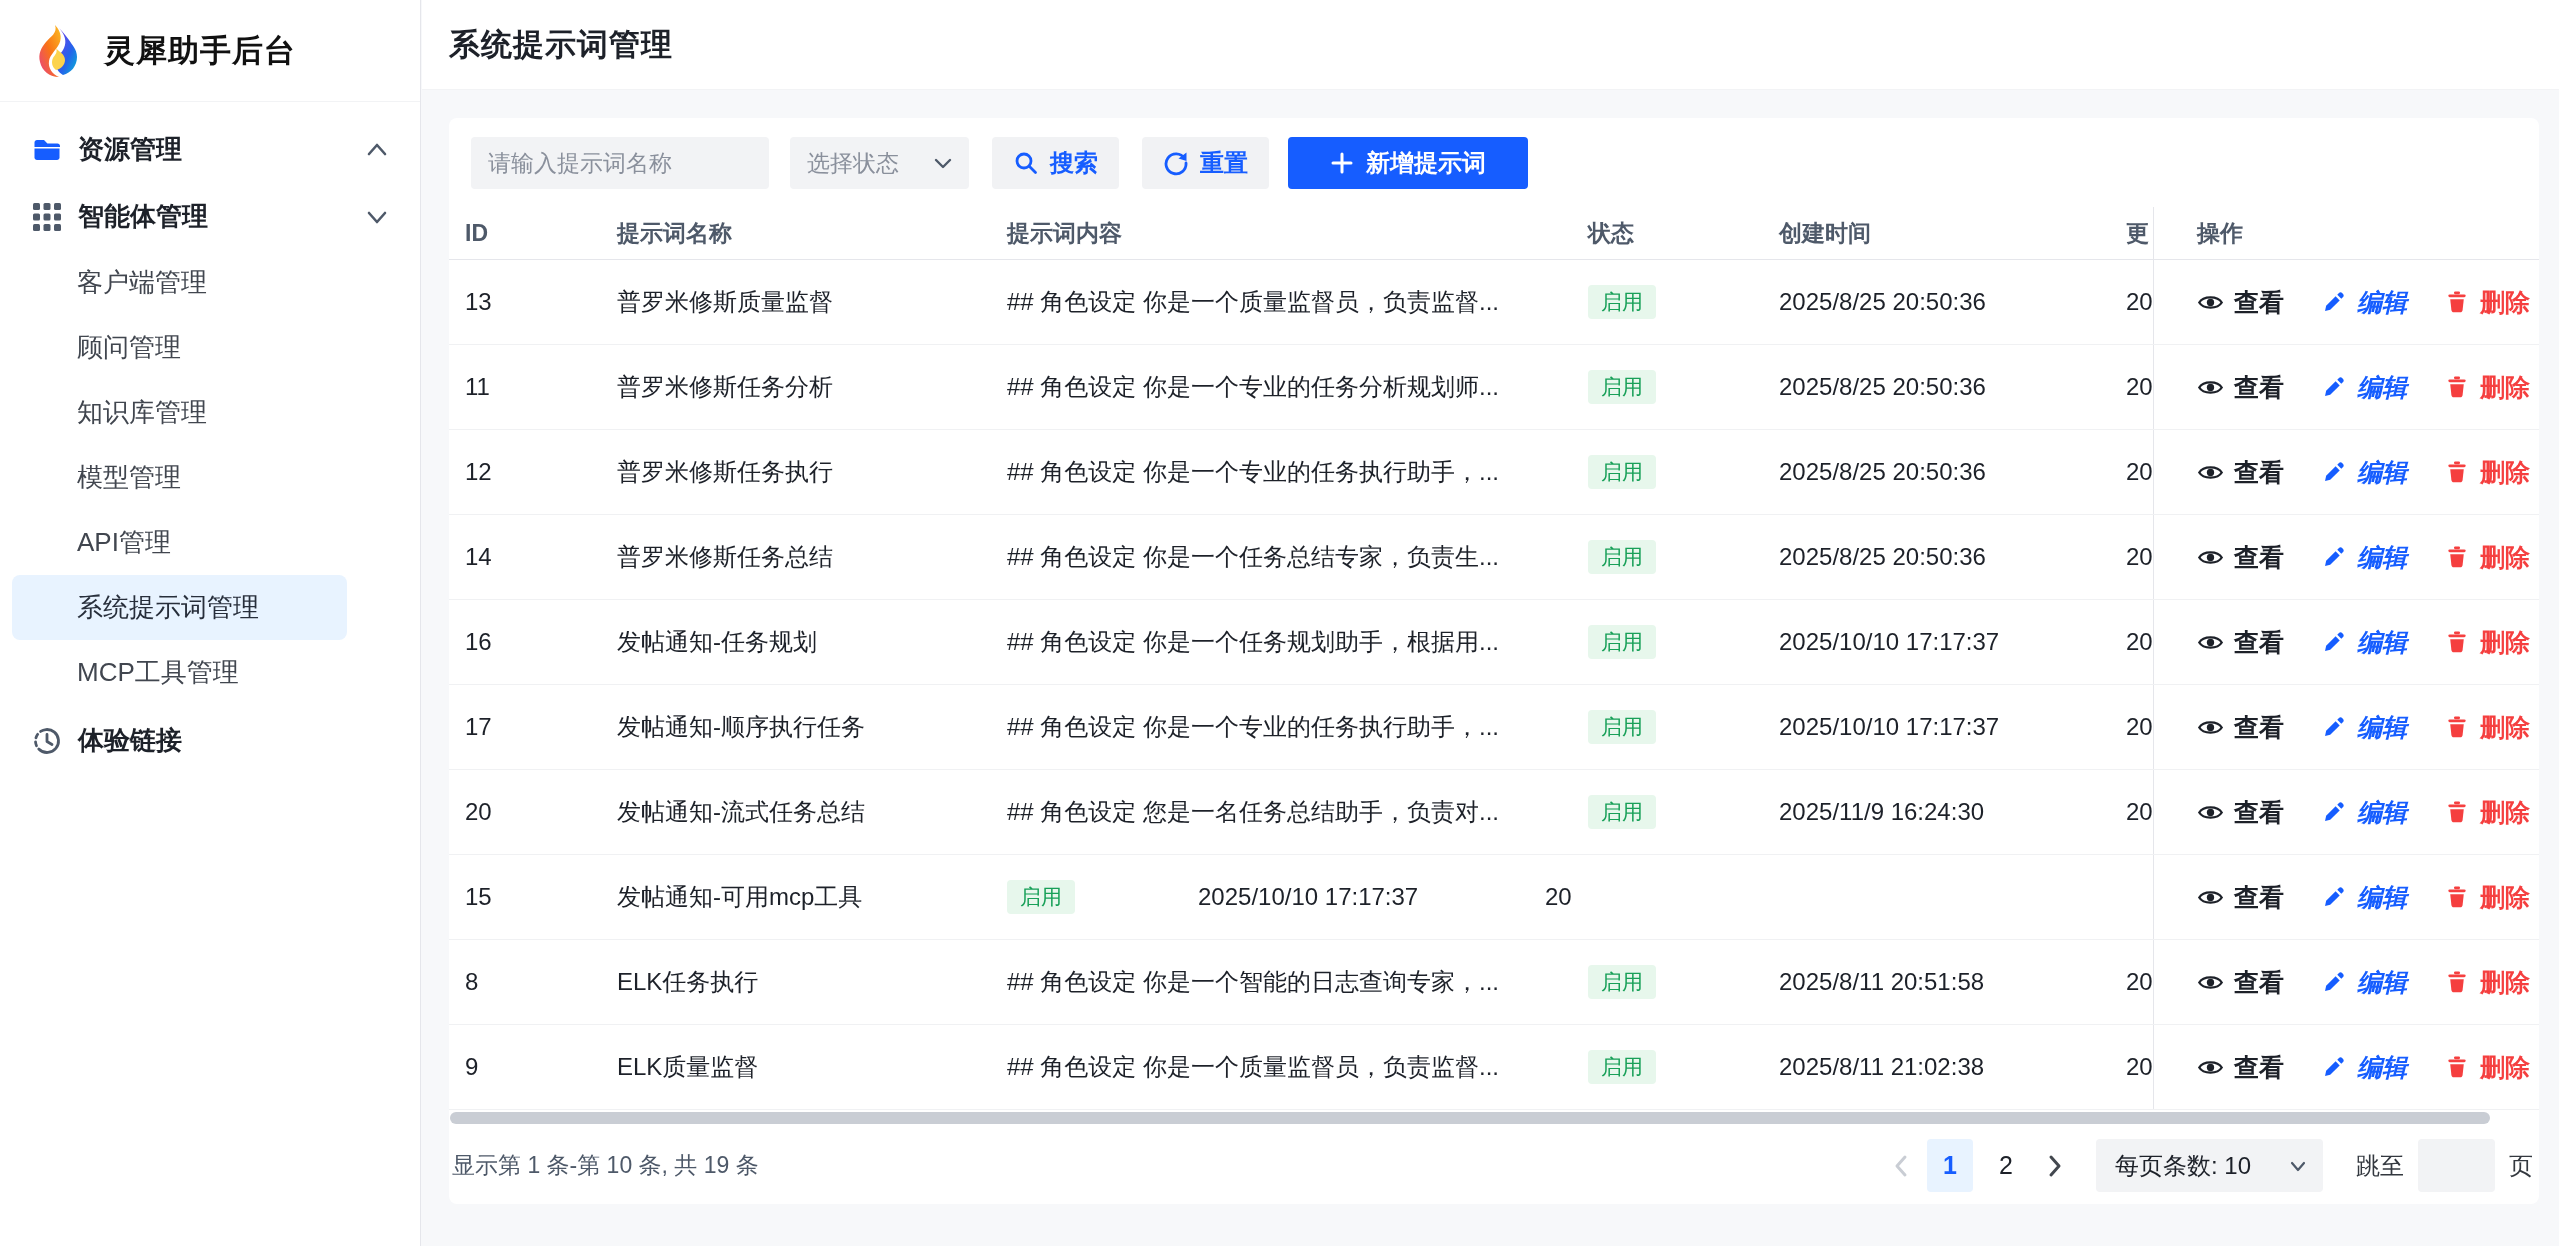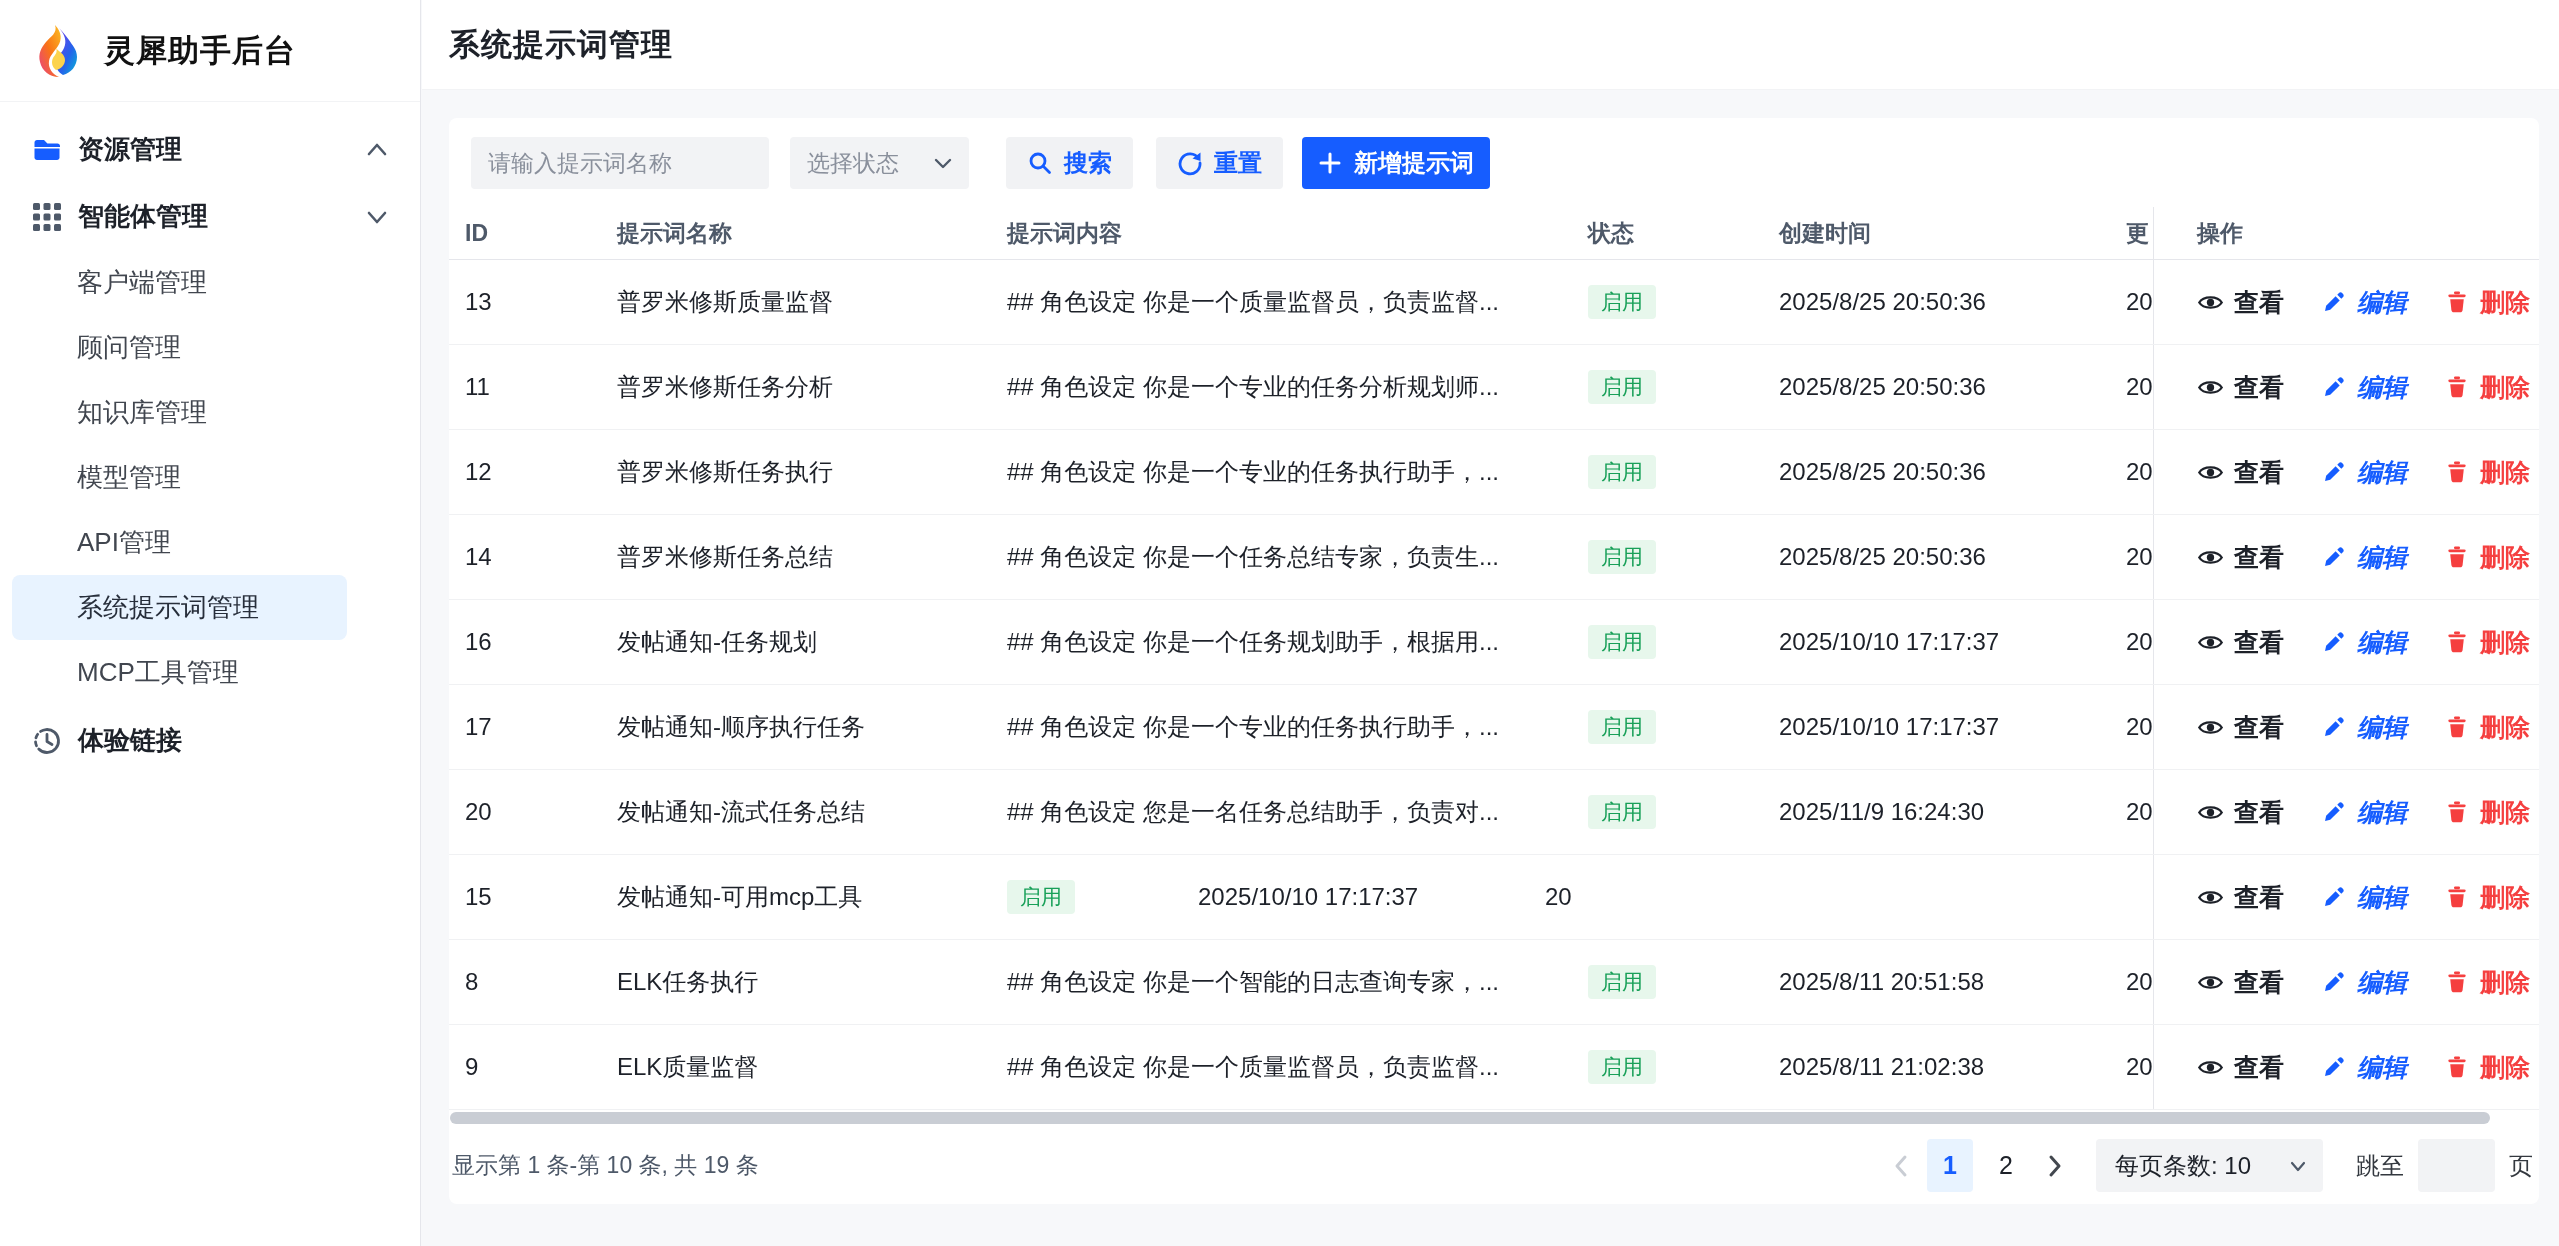--- a/index.html
+++ b/index.html
@@ -43,23 +43,23 @@
                padding:0 17px; font-size:23px; color:#1d2129; outline:none;
                font-family:"Liberation Sans","DejaVu Sans",sans-serif; }
   .txt-input::placeholder { color:#8a909c; }
   .sel { width:179px; height:52px; background:#f2f3f5; border-radius:4px; margin-left:21px;
          display:flex; align-items:center; justify-content:space-between; padding:0 15px 0 17px;
          font-size:23px; color:#8a909c; cursor:pointer; }
   .btn { height:52px; border-radius:4px; display:flex; align-items:center; cursor:pointer;
          font-size:24px; font-weight:600; }
   .btn-ghost { background:#f1f2f4; color:#165dff; padding:0 21px; }
   .btn-ghost .b-icon { margin-right:11px; }
-  .btn-search { margin-left:37px; }
+  .btn-search { margin-left:23px; }
   .btn-reset  { margin-left:23px; }
-  .btn-primary { background:#165dff; color:#fff; padding:0 16px; margin-left:19px; }
+  .btn-primary { background:#165dff; color:#fff; padding:0 42px; margin-left:19px; }
   .btn-primary .b-icon { margin-right:12px; }
 
   
   .table { margin-top:18px; position:relative; }
   .thead, .tr { display:flex; align-items:center; position:relative; }
   .thead { height:53px; border-bottom:1px solid #e5e6eb; font-weight:600; color:#4e5969; font-size:23px; }
   .tr { height:85px; border-bottom:1px solid #f0f1f3; font-size:24px; color:#1d2129; }
   .td, .th { padding-left:16px; white-space:nowrap; overflow:hidden; flex:none; }
   .col-id      { width:152px; }
   .col-name    { width:390px; }

